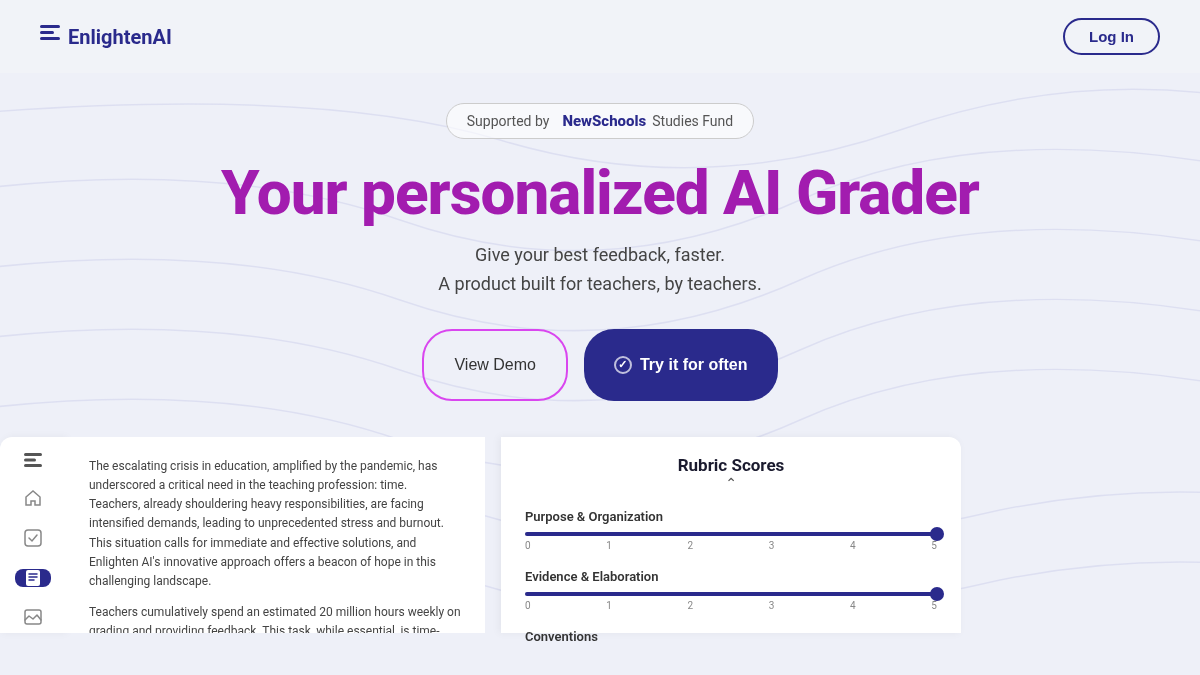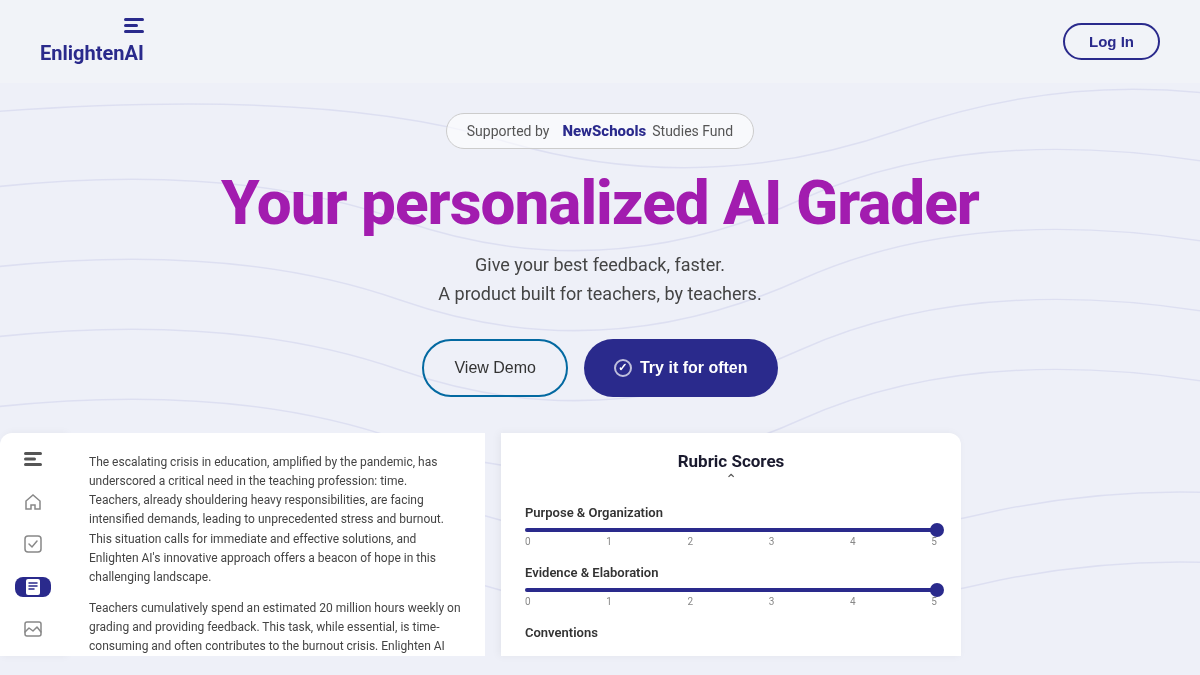--- a/index.html
+++ b/index.html
@@ -32,27 +32,26 @@
       position: relative;
       z-index: 10;
       display: flex;
       align-items: center;
       justify-content: space-between;
       padding: 18px 40px;
       background: rgba(240, 242, 248, 0.95);
     }
     .logo {
       display: flex;
-      align-items: flex-end;
+      align-items: flex-start;
       gap: 8px;
       color: #2a2a8c;
       font-weight: 700;
       font-size: 20px;
       text-decoration: none;
-      flex-direction: column;
     }
     .logo-icon {
       display: flex;
       flex-direction: column;
       gap: 3px;
     }
     .logo-line {
       background: #2a2a8c;
       border-radius: 2px;
     }
@@ -131,24 +130,24 @@
     }
 
     .hero-buttons {
       display: flex;
       justify-content: center;
       gap: 16px;
       margin-bottom: 36px;
     }
 
     .btn-demo {
-      border: 2px solid #0369a1;
+      border: 2px solid #d946ef;
       background: transparent;
       color: #333;
-      padding: 18px 30px;
+      padding: 25px 30px;
       border-radius: 30px;
       font-size: 16px;
       font-weight: 500;
       cursor: pointer;
       text-align: right;
     }
 
     .btn-free {
       background: #2a2a8c;
       color: #fff;
@@ -172,21 +171,21 @@
       justify-content: center;
       font-size: 11px;
     }
 
     
     .bottom-panel {
       position: relative;
       z-index: 5;
       display: flex;
       gap: 0;
-      height: 223px;
+      height: 196px;
       margin-top: 0;
     }
 
     
     .sidebar {
       width: 65px;
       background: white;
       border-radius: 12px 0 0 0;
       display: flex;
       flex-direction: column;

